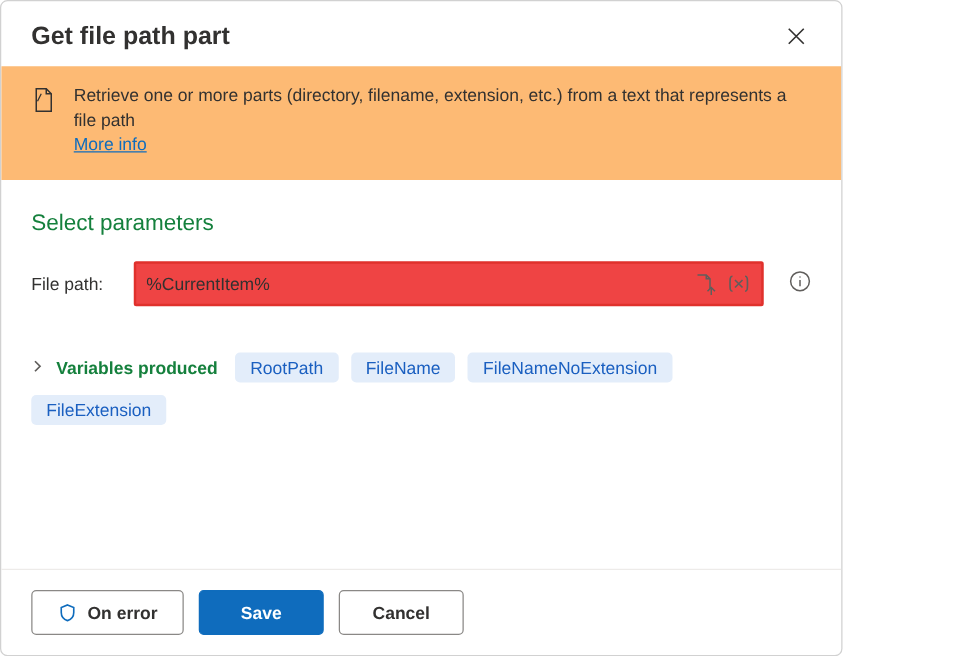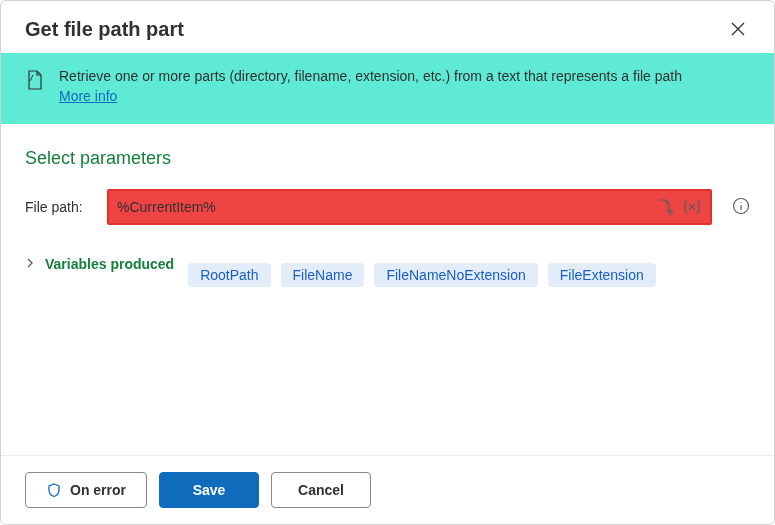--- a/index.html
+++ b/index.html
@@ -3,21 +3,21 @@
   <meta charset="utf-8">
   <style>
     * { box-sizing: border-box; margin: 0; padding: 0; }
     body {
       font-family: "Segoe UI", -apple-system, sans-serif;
       font-size: 14px;
       color: #323130;
       background: #fff;
     }
     .dialog {
-      width: 775px;
+      width: 674px;
       height: 525px;
       border: 1px solid #d1d1d1;
       border-radius: 6px;
       display: flex;
       flex-direction: column;
       overflow: hidden;
     }
     .header {
       display: flex;
       justify-content: space-between;
@@ -32,21 +32,21 @@
     .close-btn {
       cursor: pointer;
       width: 24px;
       height: 24px;
       display: flex;
       align-items: center;
       justify-content: center;
       color: #323130;
     }
     .info-banner {
-      background: #5eead4;
+      background: #fdba74;
       padding: 14px 24px 18px 24px;
       display: flex;
       gap: 14px;
       align-items: flex-start;
     }
     .banner-icon {
       flex-shrink: 0;
       margin-top: 2px;
       color: #323130;
     }
@@ -67,21 +67,21 @@
     .section-title {
       font-size: 18px;
       font-weight: 400;
       color: #15803d;
       margin-bottom: 20px;
     }
     .param-row {
       display: flex;
       align-items: center;
       gap: 12px;
-      margin-bottom: 16px;
+      margin-bottom: 37px;
     }
     .param-label {
       width: 70px;
       font-size: 14px;
       color: #323130;
     }
     .input-wrap {
       flex: 1;
       position: relative;
       display: flex;
@@ -132,21 +132,20 @@
       color: #15803d;
       margin-right: 4px;
     }
     .var-chip {
       background: #e3edfa;
       color: #1a5fc0;
       padding: 4px 12px;
       border-radius: 4px;
       font-size: 14px;
       cursor: pointer;
-      margin-top: 22px;
     }
     .footer {
       display: flex;
       justify-content: flex-start;
       align-items: center;
       padding: 16px 24px;
       border-top: 1px solid #edebe9;
     }
     .btn {
       height: 36px;

